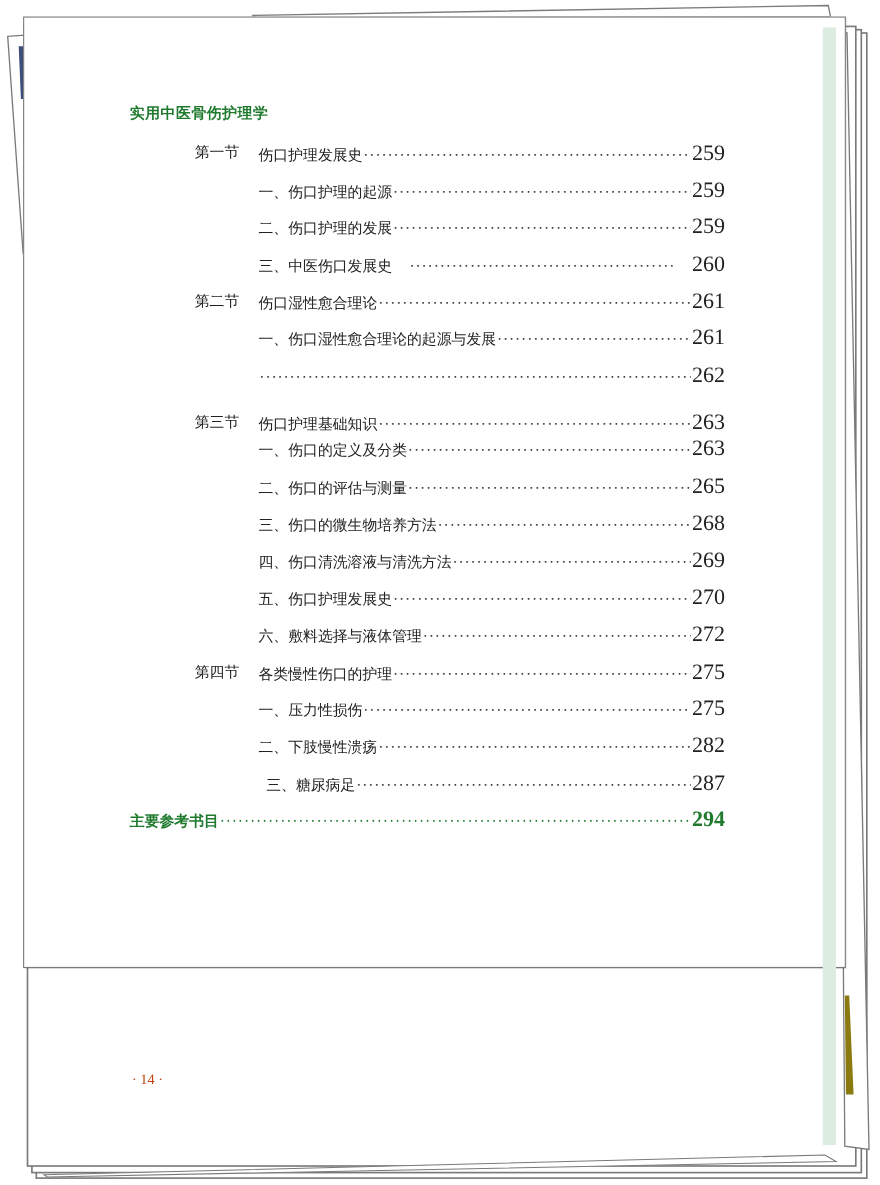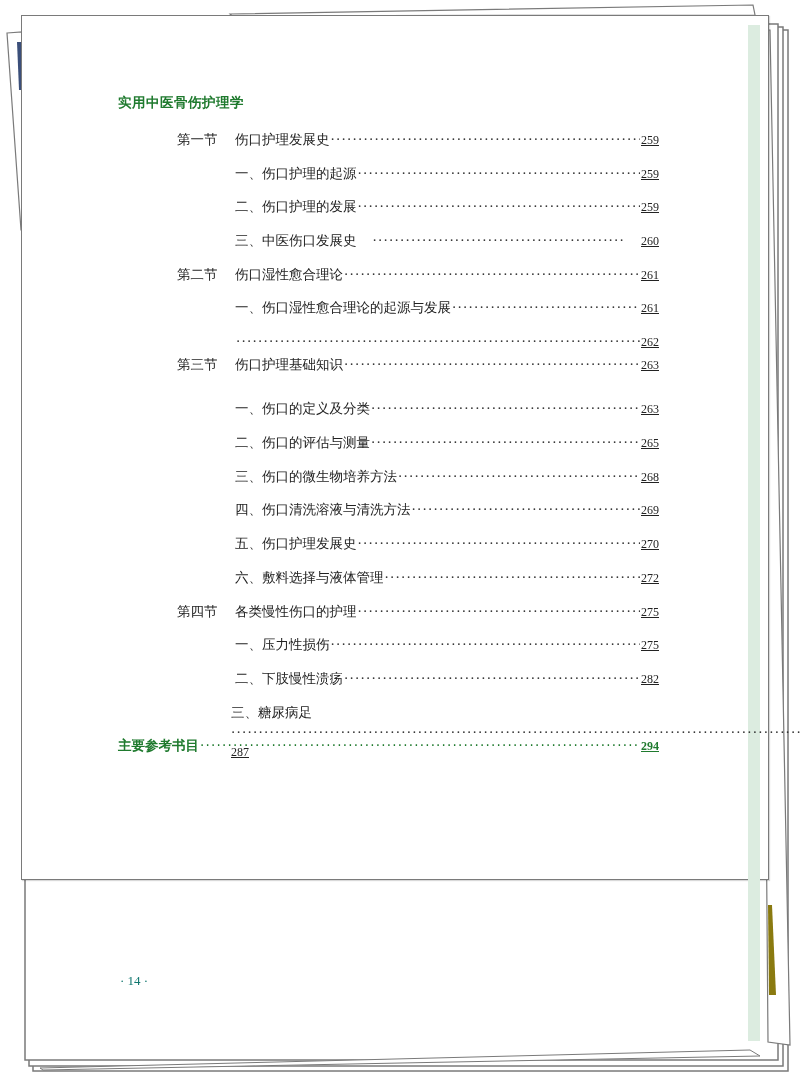--- a/index.html
+++ b/index.html
@@ -32,27 +32,27 @@
   .toc-row .entry {
     position:absolute; top:0; right:111px;
     display:flex; align-items:baseline; white-space:nowrap;
   }
   .toc-row .entry .title { white-space:nowrap; }
   .toc-row .entry .leader {
     flex:1; overflow:hidden; white-space:nowrap; letter-spacing:1.2px; color:#333;
     margin:0 1px;
   }
   .toc-row .entry .page {
-    font-family:"Liberation Serif","DejaVu Serif",serif; font-size:12px;text-decoration:underline;
+    font-family:"Liberation Serif","DejaVu Serif",serif; font-size:20px;
   }
   .toc-row.green { color:#1f7a2e; font-weight:bold; font-family:"DejaVu Sans","Liberation Sans",sans-serif; }
   .toc-row.green .leader { color:#1f7a2e; font-weight:normal; }
   .page-number {
     position:absolute; left:98px; top:957px;
-    font-family:"Liberation Serif","DejaVu Serif",serif; font-size:13px; color:#0f766e;
+    font-family:"Liberation Serif","DejaVu Serif",serif; font-size:13px; color:#c2410c;
   }
 </style>
 </head>
 <body>
 
 <div class="stack-back">
   <svg width="800" height="1077">
 
     <rect x="33" y="30" width="755" height="1041" fill="#fff" stroke="#7a7a7a" stroke-width="1.5"></rect>
     <rect x="29" y="27" width="754" height="1039" fill="#fff" stroke="#7a7a7a" stroke-width="1.5"></rect>
@@ -119,21 +119,21 @@
           <span class="leader">········································································································································································································</span>
           <span class="page">261</span>
         </div>
       </div>
       <div class="toc-row" style="top: 202.08px;">
         <div class="entry" style="left: 213px;">
           <span class="leader">········································································································································································································</span>
           <span class="page">262</span>
         </div>
       </div>
-      <div class="toc-row" style="top: 225px;">
+      <div class="toc-row" style="top: 245px;">
         <span class="sec-label">第三节</span>
         <div class="entry" style="left: 213px;">
           <span class="title">伤口护理基础知识</span>
           <span class="leader">········································································································································································································</span>
           <span class="page">263</span>
         </div>
       </div>
       <div class="toc-row" style="top: 269.44px;">
         <div class="entry" style="left: 213px;">
           <span class="title">一、伤口的定义及分类</span>
@@ -192,21 +192,21 @@
         </div>
       </div>
       <div class="toc-row" style="top: 538.88px;">
         <div class="entry" style="left: 213px;">
           <span class="title">二、下肢慢性溃疡</span>
           <span class="leader">········································································································································································································</span>
           <span class="page">282</span>
         </div>
       </div>
       <div class="toc-row" style="top: 572.56px;">
-        <div class="entry" style="left: 208px; flex-direction: column;">
+        <div class="entry" style="left: 220px;">
           <span class="title">三、糖尿病足</span>
           <span class="leader">········································································································································································································</span>
           <span class="page">287</span>
         </div>
       </div>
       <div class="toc-row green" style="top: 606.24px;">
         <div class="entry" style="left: 96px;">
           <span class="title">主要参考书目</span>
           <span class="leader">········································································································································································································</span>
           <span class="page">294</span>

